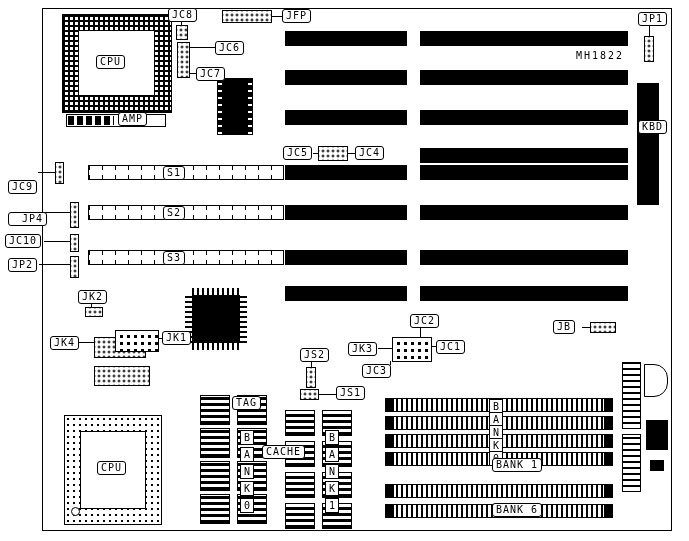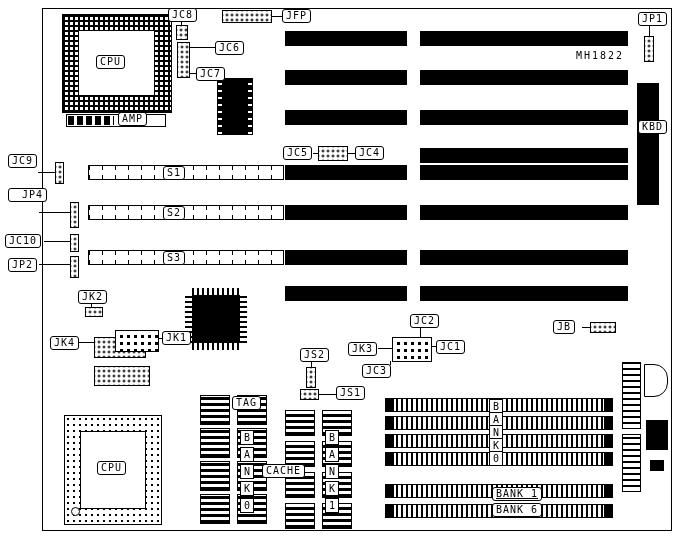--- a/index.html
+++ b/index.html
@@ -123,25 +123,25 @@
 
   <div class="bar" style="left:285px;top:286px;width:122px;"></div>
   <div class="bar" style="left:420px;top:286px;width:208px;"></div>
 
   <div class="lbl" style="left:283px;top:146px;">JC5</div>
   <div class="line" style="left:313px;top:153px;width:5px;height:1px;"></div>
   <div class="dots" style="left:318px;top:146px;width:30px;height:15px;"></div>
   <div class="line" style="left:348px;top:153px;width:7px;height:1px;"></div>
   <div class="lbl" style="left:355px;top:146px;">JC4</div>
 
-  <div class="lbl" style="left:8px;top:154px;">JC9</div>
+  <div class="lbl" style="left:8px;top:180px;">JC9</div>
   <div class="line" style="left:38px;top:172px;width:17px;height:1px;"></div>
   <div class="dots" style="left:55px;top:162px;width:9px;height:22px;"></div>
 
-  <div class="lbl" style="left:8px;top:188px;padding-left:13px;">JP4</div>
+  <div class="lbl" style="left:8px;top:212px;padding-left:13px;">JP4</div>
   <div class="line" style="left:39px;top:212px;width:31px;height:1px;"></div>
   <div class="dots" style="left:70px;top:202px;width:9px;height:26px;"></div>
 
   <div class="lbl" style="left:5px;top:234px;">JC10</div>
   <div class="line" style="left:44px;top:241px;width:26px;height:1px;"></div>
   <div class="dots" style="left:70px;top:234px;width:9px;height:18px;"></div>
 
   <div class="lbl" style="left:8px;top:258px;">JP2</div>
   <div class="line" style="left:39px;top:264px;width:31px;height:1px;"></div>
   <div class="dots" style="left:70px;top:256px;width:9px;height:22px;"></div>
@@ -209,21 +209,21 @@
   <div class="chip" style="left:285px;top:410px;width:30px;height:26px;"></div>
   <div class="chip" style="left:285px;top:441px;width:30px;height:26px;"></div>
   <div class="chip" style="left:285px;top:472px;width:30px;height:26px;"></div>
   <div class="chip" style="left:285px;top:503px;width:30px;height:26px;"></div>
   <div class="chip" style="left:322px;top:410px;width:30px;height:26px;"></div>
   <div class="chip" style="left:322px;top:441px;width:30px;height:26px;"></div>
   <div class="chip" style="left:322px;top:472px;width:30px;height:26px;"></div>
   <div class="chip" style="left:322px;top:503px;width:30px;height:26px;"></div>
 
   <div class="lbl" style="left:232px;top:396px;">TAG</div>
-  <div class="lbl" style="left:262px;top:464px;">CACHE</div>
+  <div class="lbl" style="left:262px;top:445px;">CACHE</div>
 
   <div class="vletter" style="left:240px;top:430px;">B</div>
   <div class="vletter" style="left:240px;top:447px;">A</div>
   <div class="vletter" style="left:240px;top:464px;">N</div>
   <div class="vletter" style="left:240px;top:481px;">K</div>
   <div class="vletter" style="left:240px;top:498px;">0</div>
 
   <div class="vletter" style="left:325px;top:430px;">B</div>
   <div class="vletter" style="left:325px;top:447px;">A</div>
   <div class="vletter" style="left:325px;top:464px;">N</div>
@@ -235,17 +235,17 @@
   <div class="simm" style="left:385px;top:434px;width:228px;"></div>
   <div class="simm" style="left:385px;top:452px;width:228px;"></div>
 
   <div class="vletter" style="left:489px;top:399px;">B</div>
   <div class="vletter" style="left:489px;top:412px;">A</div>
   <div class="vletter" style="left:489px;top:425px;">N</div>
   <div class="vletter" style="left:489px;top:438px;">K</div>
   <div class="vletter" style="left:489px;top:451px;">0</div>
 
   <div class="simm" style="left:385px;top:484px;width:228px;"></div>
-  <div class="lbl" style="left:492px;top:487px;text-decoration:underline;">BANK 1</div>
+  <div class="lbl" style="left:492px;top:458px;">BANK 1</div>
   <div class="simm" style="left:385px;top:504px;width:228px;"></div>
   <div class="lbl" style="left:492px;top:503px;">BANK 6</div>
 
 </div>
 
 </body></html>

